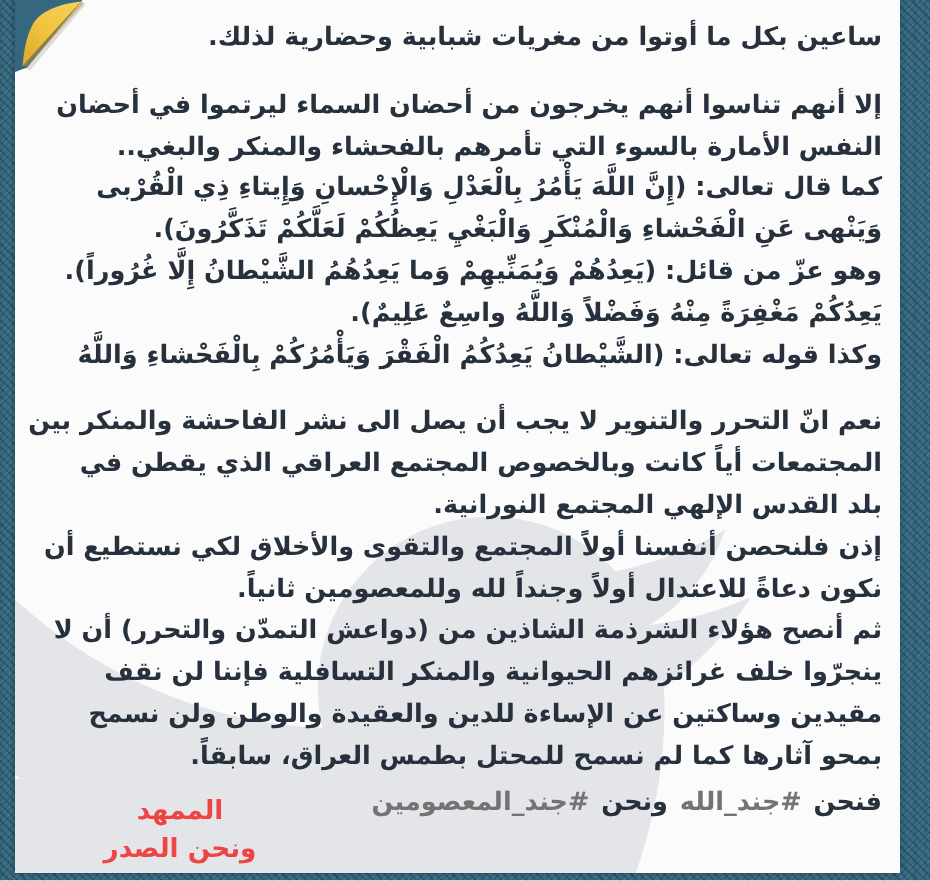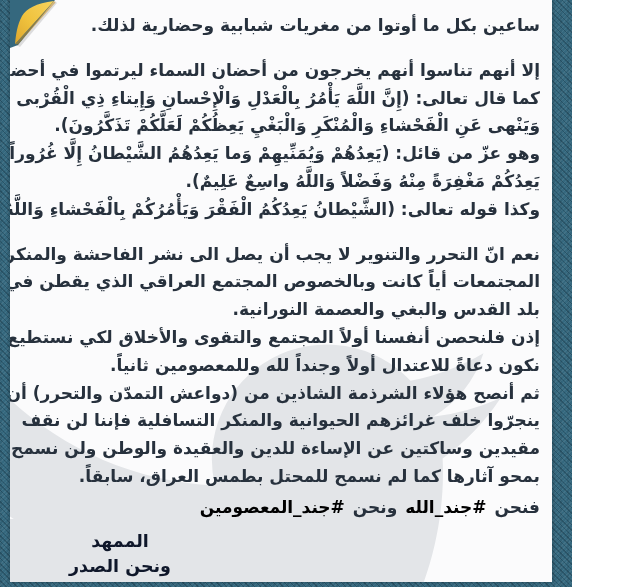--- a/index.html
+++ b/index.html
@@ -1,19 +1,19 @@
 <!DOCTYPE html>
 <html lang="ar"><head>
 <meta charset="utf-8">
 <style>
   html,body{margin:0;padding:0;}
   body{width:620px;height:587px;font-family:"DejaVu Sans",sans-serif;}
 
   .canvas{
-    position:relative;width:572px;height:587px;overflow:hidden;
+    position:relative;width:620px;height:587px;overflow:hidden;
     background-color:#35687e;
     background-image:
       repeating-linear-gradient(45deg, rgba(8,28,40,.28) 0 1px, transparent 1px 4px),
       repeating-linear-gradient(-45deg, rgba(255,255,255,.07) 0 1px, transparent 1px 3px),
       repeating-linear-gradient(90deg, rgba(0,0,0,.06) 0 2px, transparent 2px 7px);
   }
 
   .page{
     position:absolute;left:10px;top:0;right:20px;bottom:5px;
     background:#fbfbfc;overflow:hidden;
@@ -28,53 +28,54 @@
   .content{
     position:relative;z-index:2;
     padding:12px 12px 0 8px;
     direction:rtl;text-align:right;
     font-weight:bold;font-size:17px;line-height:27.8px;
     color:#27313d;
   }
   .line{white-space:nowrap;}
   .p-gap{margin-top:17px;}
   .hashline{margin-top:3px;}
-  .tag{color:#000000;margin:0 2px;}
+  .tag{color:#737373;margin:0 2px;}
 
   .signature{
     position:absolute;z-index:2;
     left:30px;bottom:3px;width:160px;
     direction:rtl;text-align:center;
     font-weight:bold;font-size:17.5px;line-height:25px;
-    color:#0f172a;
+    color:#ef4444;
   }
 
   .fold{position:absolute;left:0;top:0;z-index:3;}
 </style>
 </head>
 <body>
 
 <div class="canvas">
   <div class="page">
 
     <svg class="watermark" width="560" height="560" viewBox="0 0 24 24">
       <path fill="#e3e5e8" d="M23.953 4.57a10 10 0 01-2.825.775 4.958 4.958 0 002.163-2.723c-.951.555-2.005.959-3.127 1.184a4.92 4.92 0 00-8.384 4.482C7.69 8.095 4.067 6.13 1.64 3.162a4.822 4.822 0 00-.666 2.475c0 1.71.87 3.213 2.188 4.096a4.904 4.904 0 01-2.228-.616v.06a4.923 4.923 0 003.946 4.827 4.996 4.996 0 01-2.212.085 4.936 4.936 0 004.604 3.417 9.867 9.867 0 01-6.102 2.105c-.39 0-.779-.023-1.17-.067a13.995 13.995 0 007.557 2.209c9.053 0 13.998-7.496 13.998-13.985 0-.21 0-.42-.015-.63A9.935 9.935 0 0024 4.59z"></path>
     </svg>
 
     <div class="content">
       <div class="line">ساعين بكل ما أوتوا من مغريات شبابية وحضارية لذلك.</div>
       <div class="line p-gap">إلا أنهم تناسوا أنهم يخرجون من أحضان السماء ليرتموا في أحضان</div>
+      <div class="line">النفس الأمارة بالسوء التي تأمرهم بالفحشاء والمنكر والبغي..</div>
       <div class="line">كما قال تعالى: (إِنَّ اللَّهَ يَأْمُرُ بِالْعَدْلِ وَالْإِحْسانِ وَإِيتاءِ ذِي الْقُرْبى</div>
       <div class="line">وَيَنْهى عَنِ الْفَحْشاءِ وَالْمُنْكَرِ وَالْبَغْيِ يَعِظُكُمْ لَعَلَّكُمْ تَذَكَّرُونَ).</div>
       <div class="line">وهو عزّ من قائل: (يَعِدُهُمْ وَيُمَنِّيهِمْ وَما يَعِدُهُمُ الشَّيْطانُ إِلَّا غُرُوراً).</div>
       <div class="line">يَعِدُكُمْ مَغْفِرَةً مِنْهُ وَفَضْلاً وَاللَّهُ واسِعٌ عَلِيمٌ).</div>
       <div class="line">وكذا قوله تعالى: (الشَّيْطانُ يَعِدُكُمُ الْفَقْرَ وَيَأْمُرُكُمْ بِالْفَحْشاءِ وَاللَّهُ</div>
       <div class="line p-gap">نعم انّ التحرر والتنوير لا يجب أن يصل الى نشر الفاحشة والمنكر بين</div>
       <div class="line">المجتمعات أياً كانت وبالخصوص المجتمع العراقي الذي يقطن في</div>
-      <div class="line">بلد القدس والبغي والعصمة النورانية.</div>
+      <div class="line">بلد القدس الإلهي المجتمع النورانية.</div>
       <div class="line">إذن فلنحصن أنفسنا أولاً المجتمع والتقوى والأخلاق لكي نستطيع أن</div>
       <div class="line">نكون دعاةً للاعتدال أولاً وجنداً لله وللمعصومين ثانياً.</div>
       <div class="line">ثم أنصح هؤلاء الشرذمة الشاذين من (دواعش التمدّن والتحرر) أن لا</div>
       <div class="line">ينجرّوا خلف غرائزهم الحيوانية والمنكر التسافلية فإننا لن نقف</div>
       <div class="line">مقيدين وساكتين عن الإساءة للدين والعقيدة والوطن ولن نسمح</div>
       <div class="line">بمحو آثارها كما لم نسمح للمحتل بطمس العراق، سابقاً.</div>
       <div class="line hashline">
         <span>فنحن</span>
         <span class="tag">#جند_الله</span>
         <span>ونحن</span>

